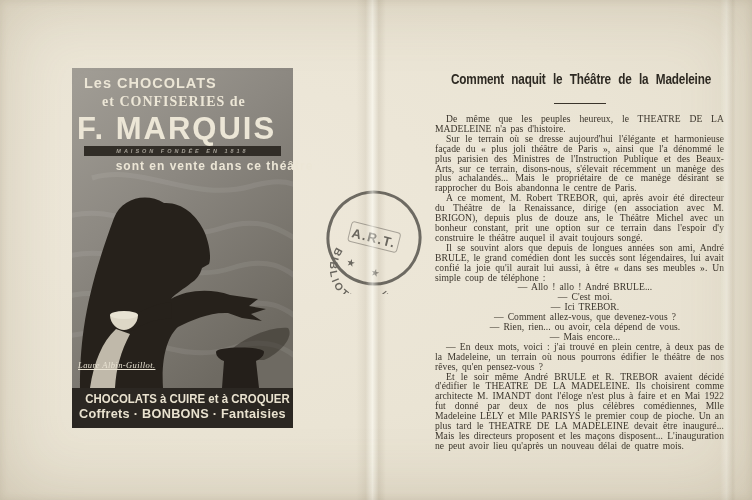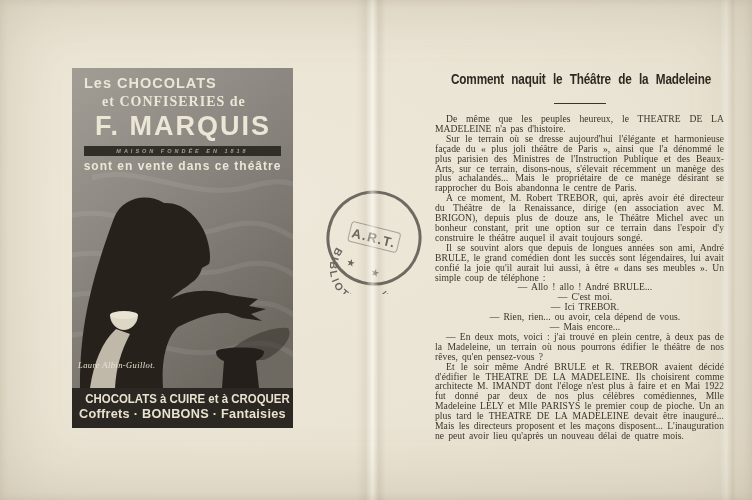--- a/index.html
+++ b/index.html
@@ -20,29 +20,29 @@
   .edge-right{position:absolute;left:720px;top:0;width:16px;height:500px;pointer-events:none;
     background:linear-gradient(90deg, rgba(95,80,55,0) 0%, rgba(255,255,248,.4) 40%, rgba(95,80,55,.07) 80%, rgba(95,80,55,0) 100%);}
 
   
   .ad{position:absolute;left:72px;top:68px;width:221px;height:412px;}
   .ad-art{position:absolute;left:0;top:0;width:221px;height:320px;display:block;}
   .ad-text{position:absolute;left:0;top:0;width:221px;color:#ece6d6;
     font-family:"Liberation Sans", sans-serif;font-weight:bold;}
   .ad-l1{position:absolute;left:12px;top:7px;font-size:14.5px;letter-spacing:1px;white-space:nowrap;}
   .ad-l2{position:absolute;left:30px;top:26px;font-size:14px;letter-spacing:1px;white-space:nowrap;font-family:Liberation Serif, serif;}
-  .ad-l3{position:absolute;left:5px;top:43px;width:212px;text-align:center;font-size:27px;
+  .ad-l3{position:absolute;left:5px;top:43px;width:212px;font-size:31px;
     letter-spacing:2px;white-space:nowrap;}
   .ad-founded{position:absolute;left:12px;top:78px;width:197px;height:10px;background:#312d27;
     color:#a7a298;font-size:5.5px;font-style:italic;letter-spacing:3px;text-align:center;
     line-height:10px;white-space:nowrap;}
   .ad-l4{position:absolute;left:0;top:91px;width:221px;text-align:center;font-size:12px;
-    letter-spacing:1px;white-space:nowrap;}
+    letter-spacing:1px;white-space:nowrap;padding-left:32px;}
   .ad-signature{position:absolute;left:6px;top:292px;color:#e9e3d3;font-style:italic;
-    font-size:8.5px;letter-spacing:.4px;white-space:nowrap;}
+    font-size:8.5px;letter-spacing:.4px;text-decoration:underline;white-space:nowrap;}
   .ad-banner{position:absolute;left:0px;top:320px;width:221px;height:40px;background:#2b2722;
     color:#e9e2cf;font-family:"Liberation Sans", sans-serif;font-weight:bold;text-align:center;}
   .ad-banner .b1, .ad-banner .b2{display:block;white-space:nowrap;}
   .ad-banner .b1{margin-top:3px;font-size:13px;transform:scaleX(.88);transform-origin:center;}
   .ad-banner .b2{font-size:13.5px;transform:scaleX(.94);transform-origin:center;letter-spacing:.3px;}
 
   
   .article{position:absolute;left:435px;top:55px;width:289px;color:#3b352c;}
   .article h1{margin:16px;font-family:"Liberation Sans", sans-serif;font-weight:bold;
     color:#2d2922;font-size:14px;white-space:nowrap;}
@@ -127,20 +127,21 @@
   <div class="article">
     <h1><span>Comment naquit le Théâtre de la Madeleine</span></h1>
     <div class="title-rule"></div>
     <p>De même que les peuples heureux, le THEATRE DE LA MADELEINE n'a pas d'histoire.</p>
     <p>Sur le terrain où se dresse aujourd'hui l'élégante et harmonieuse façade du « plus joli théâtre de Paris », ainsi que l'a dénommé le plus parisien des Ministres de l'Instruction Publique et des Beaux-Arts, sur ce terrain, disons-nous, s'élevait récemment un manège des plus achalandés... Mais le propriétaire de ce manège désirant se rapprocher du Bois abandonna le centre de Paris.</p>
     <p>A ce moment, M. Robert TREBOR, qui, après avoir été directeur du Théâtre de la Renaissance, dirige (en association avec M. BRIGON), depuis plus de douze ans, le Théâtre Michel avec un bonheur constant, prit une option sur ce terrain dans l'espoir d'y construire le théâtre auquel il avait toujours songé.</p>
     <p>Il se souvint alors que depuis de longues années son ami, André BRULE, le grand comédien dont les succès sont légendaires, lui avait confié la joie qu'il aurait lui aussi, à être « dans ses meubles ». Un simple coup de téléphone :</p>
     <p class="dlg">— Allo ! allo ! André BRULE...</p>
     <p class="dlg">— C'est moi.</p>
     <p class="dlg">— Ici TREBOR.</p>
+    <p class="dlg">— Comment allez-vous, que devenez-vous ?</p>
     <p class="dlg">— Rien, rien... ou avoir, cela dépend de vous.</p>
     <p class="dlg">— Mais encore...</p>
     <p>— En deux mots, voici : j'ai trouvé en plein centre, à deux pas de la Madeleine, un terrain où nous pourrons édifier le théâtre de nos rêves, qu'en pensez-vous ?</p>
     <p>Et le soir même André BRULE et R. TREBOR avaient décidé d'édifier le THEATRE DE LA MADELEINE. Ils choisirent comme architecte M. IMANDT dont l'éloge n'est plus à faire et en Mai 1922 fut donné par deux de nos plus célèbres comédiennes, Mlle Madeleine LELY et Mlle PARISYS le premier coup de pioche. Un an plus tard le THEATRE DE LA MADELEINE devait être inauguré... Mais les directeurs proposent et les maçons disposent... L'inauguration ne peut avoir lieu qu'après un nouveau délai de quatre mois.</p>
   </div>
 
   <svg class="stamp" viewBox="-56 -56 112 112">
     <g transform="rotate(14)" fill="#4d4a44" font-family="Liberation Sans, sans-serif">
       <circle cx="0" cy="0" r="46" fill="none" stroke="#524f49" stroke-width="3"></circle>
       <defs>

